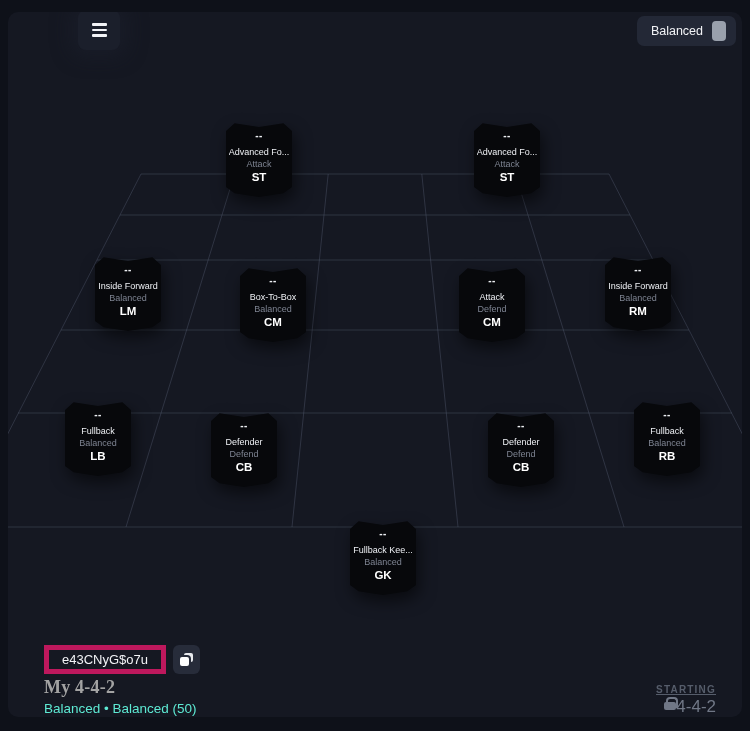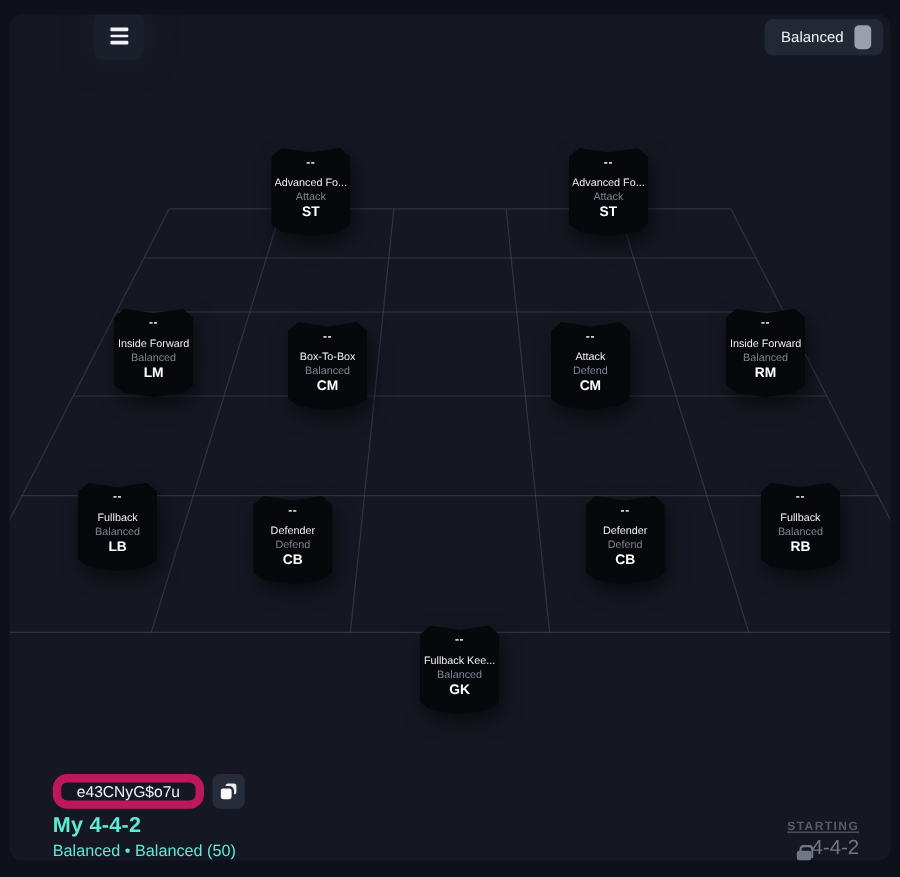--- a/index.html
+++ b/index.html
@@ -23,35 +23,35 @@
   .pcard-shape{width:100%;height:100%;background:#07080b;
     clip-path:polygon(0 13%,13% 3%,50% 8%,87% 3%,100% 13%,100% 87%,87% 95%,50% 100%,13% 95%,0 87%);
     display:flex;flex-direction:column;align-items:center;padding-top:10px;}
   .pcard-rating{color:#eef0f4;font-size:10px;font-weight:bold;letter-spacing:.5px;line-height:10px;}
   .pcard-role{color:#eef0f4;font-size:9px;line-height:11px;margin-top:6px;max-width:62px;white-space:nowrap;overflow:hidden;}
   .pcard-style{color:#7e8492;font-size:9px;line-height:11px;margin-top:1px;}
   .pcard-pos{color:#ffffff;font-size:11.5px;font-weight:bold;margin-top:1px;}
 
   
   .code-row{position:absolute;left:36px;top:633px;display:flex;gap:7px;align-items:stretch;}
-  .code-box{border:7px solid #be185d;border-radius:12px;height:29px;display:flex;align-items:center;
+  .code-box{border:5px solid #be185d;border-radius:0;height:29px;display:flex;align-items:center;
     padding:0 13px;color:#f2f3f6;font-size:13px;background:#151822;cursor:pointer;}
   .copy-btn{width:27px;height:29px;border:none;border-radius:6px;background:#272c3a;cursor:pointer;
     display:flex;align-items:center;justify-content:center;position:relative;}
   .copy-icon{position:relative;width:13px;height:13px;display:inline-block;}
   .copy-icon::before{content:"";position:absolute;top:0;right:0;width:9px;height:9px;background:#e8eaee;border-radius:2px;}
   .copy-icon::after{content:"";position:absolute;bottom:0;left:0;width:9px;height:9px;background:#ffffff;border-radius:2px;
     box-shadow:0 0 0 2px #272c3a;}
 
-  .squad-title{position:absolute;left:36px;top:665px;margin:0;color:#5eead4;font-size:18px;font-weight:bold;letter-spacing:.2px;}
+  .squad-title{position:absolute;left:36px;top:665px;margin:0;color:#a3a3a3;font-size:18px;font-weight:bold;letter-spacing:.2px;font-family:Liberation Serif, serif;}
   .squad-subtitle{position:absolute;left:36px;top:689px;color:#5eead4;font-size:13.5px;}
 
   .starting{position:absolute;right:26px;top:672px;text-align:right;}
   .starting-label{color:#565d6b;font-size:10px;letter-spacing:1.2px;font-weight:bold;text-decoration:underline;}
-  .starting-formation{margin-top:2px;display:flex;align-items:flex-end;justify-content:flex-end;gap:0;color:#707786;font-size:17px;}
+  .starting-formation{margin-top:2px;display:flex;align-items:flex-start;justify-content:flex-end;gap:0;color:#707786;font-size:17px;}
   .lock-icon{position:relative;width:12px;height:13px;display:inline-block;}
   .lock-icon::before{content:"";position:absolute;top:0;left:2px;width:8px;height:9px;border:2px solid #707786;border-bottom:none;
     border-radius:4px 4px 0 0;}
   .lock-icon::after{content:"";position:absolute;bottom:0;left:0;width:12px;height:8px;background:#707786;border-radius:2px;}
 </style>
 </head>
 <body>
 
 <div class="app">
   <div class="panel">

